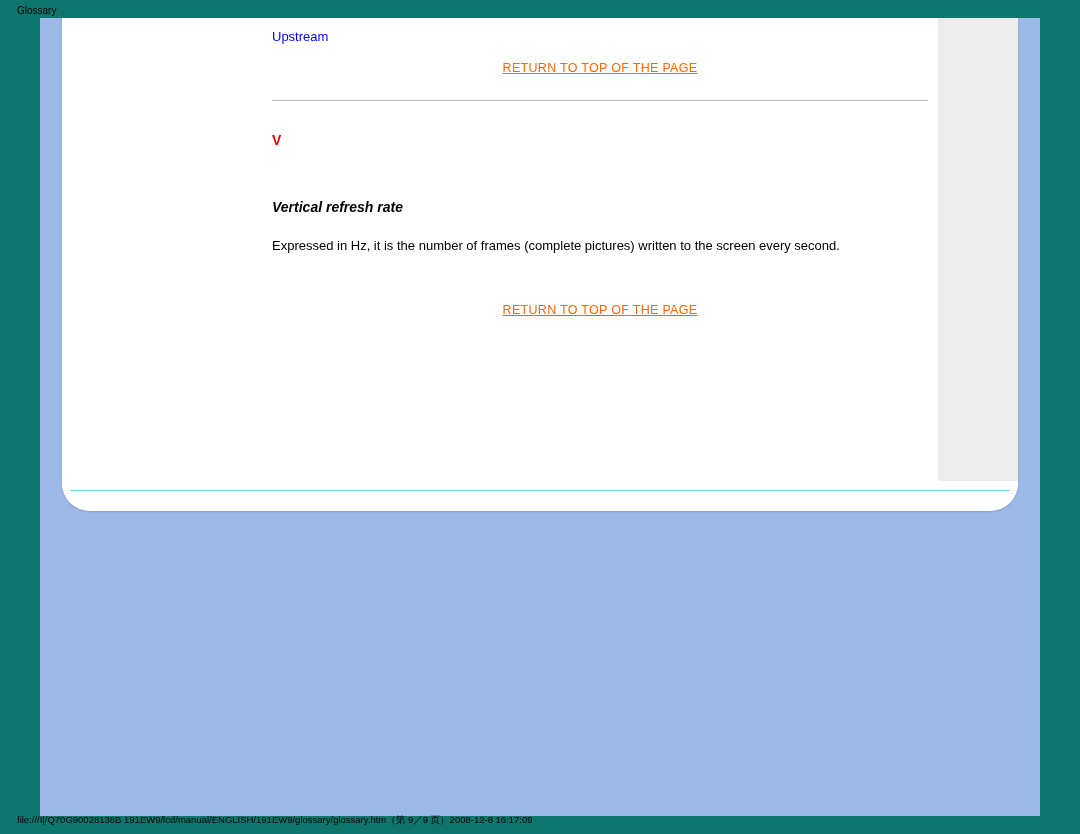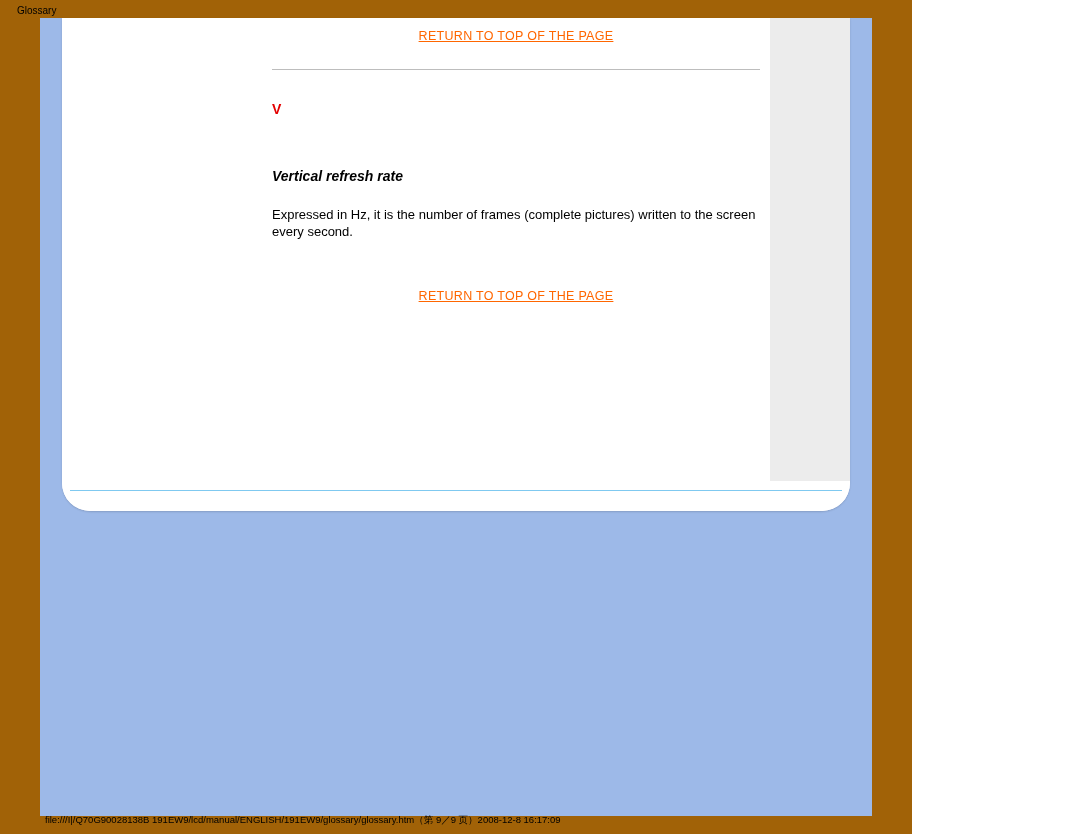--- a/index.html
+++ b/index.html
@@ -5,24 +5,24 @@
   html, body {
     margin: 0;
     padding: 0;
     width: 1080px;
     height: 834px;
     font-family: Arial, Helvetica, sans-serif;
     background: #ffffff;
     overflow: hidden;
   }
   .page-wrap {
-    width: 912px;
+    width: 1080px;
     height: 834px;
     position: relative;
-    background: #a16207;
+    background: #0f766e;
   }
   .header-title {
     position: absolute;
     top: 5px;
     left: 17px;
     font-size: 10px;
     color: #000;
   }
   .blue-area {
     position: absolute;
@@ -123,39 +123,39 @@
     height: 0;
     border-top: 1px solid #7fc9f0;
   }
   .footer-line {
     position: absolute;
     bottom: 7px;
     left: 17px;
     font-size: 9.5px;
     color: #000;
     white-space: nowrap;
-    margin-left: 28px;
   }
 </style>
 </head>
 <body>
 
 <div class="page-wrap">
 
   <div class="header-title">Glossary</div>
 
   <div class="blue-area">
     <div class="card">
       <div class="card-inner">
 
         <div class="sidebar"></div>
         <div class="right-shade"></div>
 
         <div class="content">
 
+          <div class="term-blue">Upstream</div>
 
 
           <a class="return-link" href="#">RETURN TO TOP OF THE PAGE</a>
 
           <hr class="sep">
 
           <div class="letter-head">V</div>
 
           <div class="term-bold">Vertical refresh rate</div>
 

